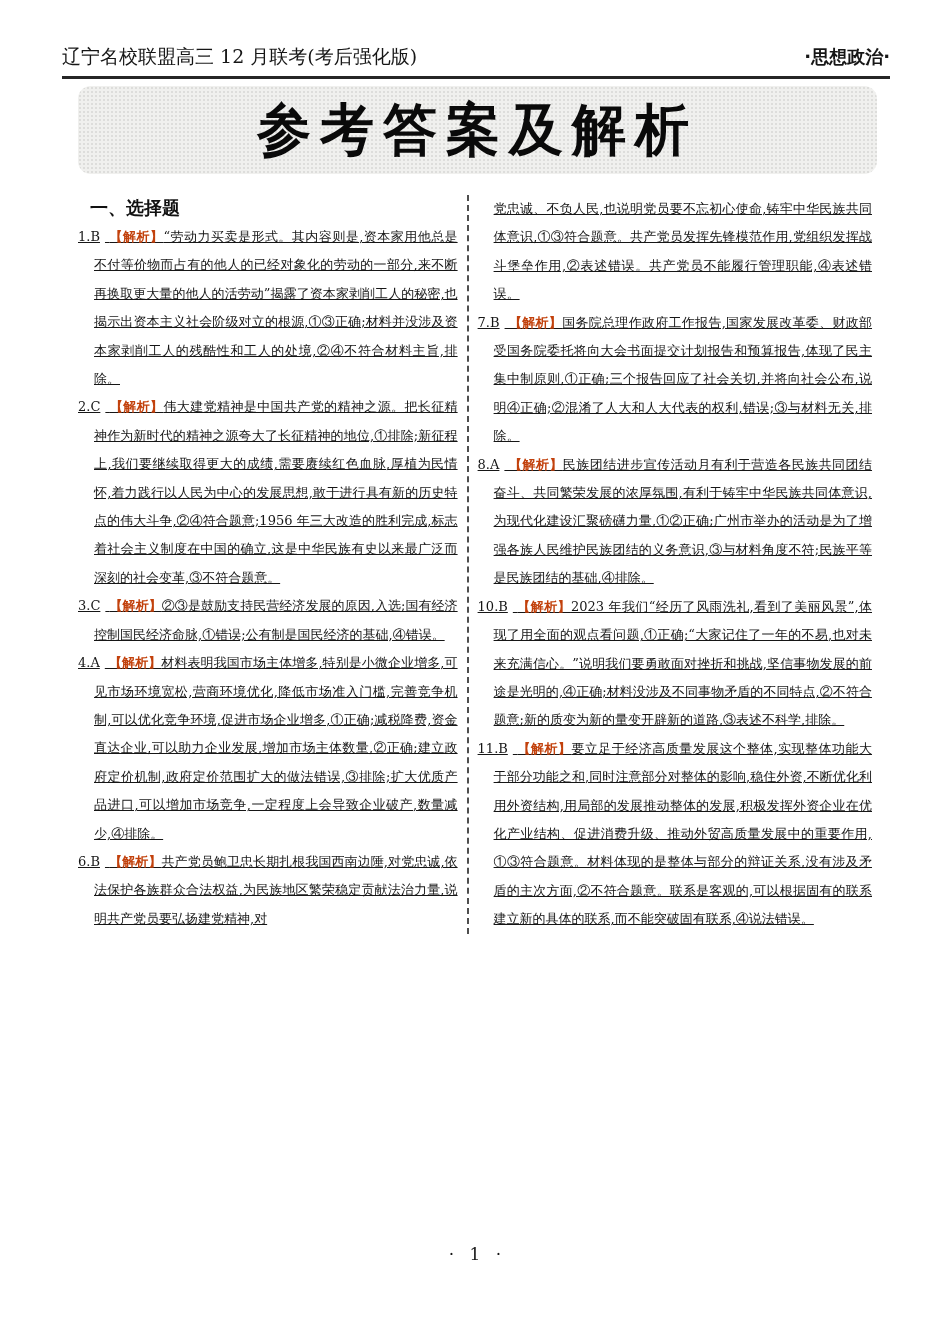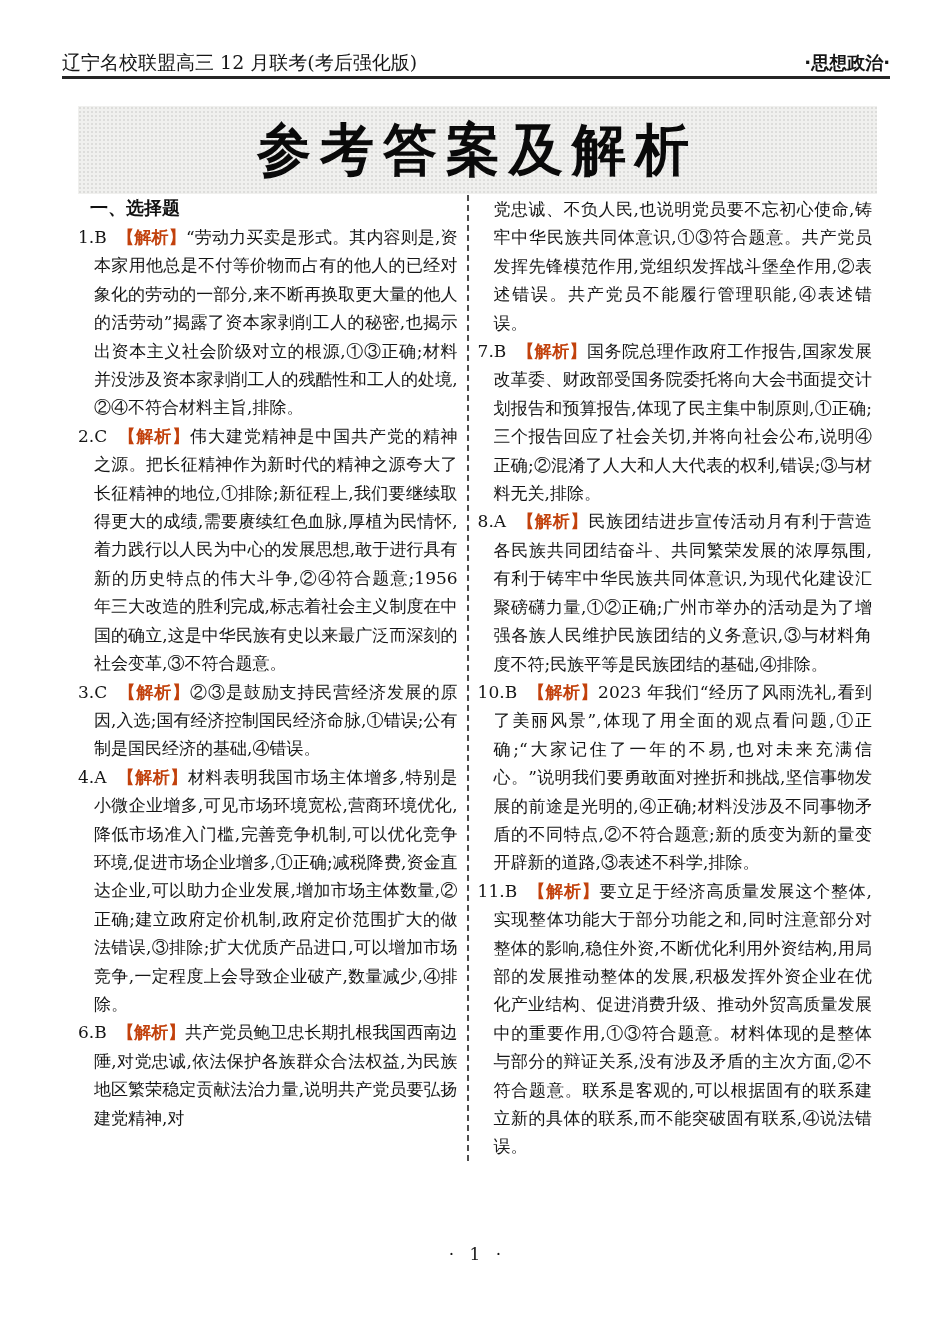--- a/index.html
+++ b/index.html
@@ -3,55 +3,55 @@
 <meta charset="utf-8">
 <style>
   html,body { margin:0; padding:0; background:#fff; }
   .page {
     position:relative; width:950px; height:1323px; background:#fff;
     color:#161616; font-family:"DejaVu Serif","Liberation Serif",serif;
     overflow:hidden;
   }
   
   .hdr {
-    position:absolute; top:50px; left:62px; width:828px;
+    position:absolute; top:44px; left:62px; width:828px;
     display:flex; justify-content:space-between; align-items:baseline;
     font-size:19px; line-height:24px; white-space:nowrap;
   }
   .hdr .subject { font-family:"DejaVu Sans","Liberation Sans",sans-serif; font-weight:bold; font-size:18px; }
   .hdr-rule { position:absolute; top:76px; left:62px; width:828px; height:3px; background:#262626; }
   
   .banner {
-    position:absolute; top:106px; left:78px; width:799px; height:88px;
+    position:absolute; top:86px; left:78px; width:799px; height:88px;
     background-color:#f0f0ee;
     background-image:radial-gradient(#dddddb 0.8px, rgba(0,0,0,0) 0.9px);
     background-size:4px 4px;
-    display:flex; align-items:center; justify-content:center;
+    display:flex; align-items:center; justify-content:center;border-radius:13px;
   }
   .banner h1 {
     margin:0; font-family:"DejaVu Sans","Liberation Sans",sans-serif;
     font-weight:900; font-size:54px; letter-spacing:9px; color:#0a0a0a;
     transform:scaleY(1.04);
   }
   
   .columns {
     position:absolute; top:195px; left:78px; width:794px;
     display:flex; align-items:stretch;
   }
   .col { box-sizing:border-box; }
   .col-left  { width:384px; }
   .col-right { width:410px; border-left:2px dashed #4e4e4e; margin-left:9px; padding-left:9px; }
   .sec-title {
     margin:0 0 3px 12px; font-size:18px; line-height:25px;
     font-family:"DejaVu Sans","Liberation Sans",sans-serif; font-weight:bold; color:#111;
   }
   .item {
     margin:0; padding-left:16px; text-indent:-16px;
-    font-size:17px; line-height:28.4px; text-align:justify;
-    word-break:break-all; overflow-wrap:anywhere;
+    font-size:13px; line-height:28.4px; text-align:justify;
+    word-break:break-all; overflow-wrap:anywhere;text-decoration:underline;
   }
   .item.cont { text-indent:0; }
   .item .num { margin-right:5px; }
   .item .tag {
     font-family:"DejaVu Sans","Liberation Sans",sans-serif;
     font-weight:bold; font-style:normal; color:#c2410c;
   }
   
   .ftr {
     position:absolute; top:1243px; left:0; width:950px;

